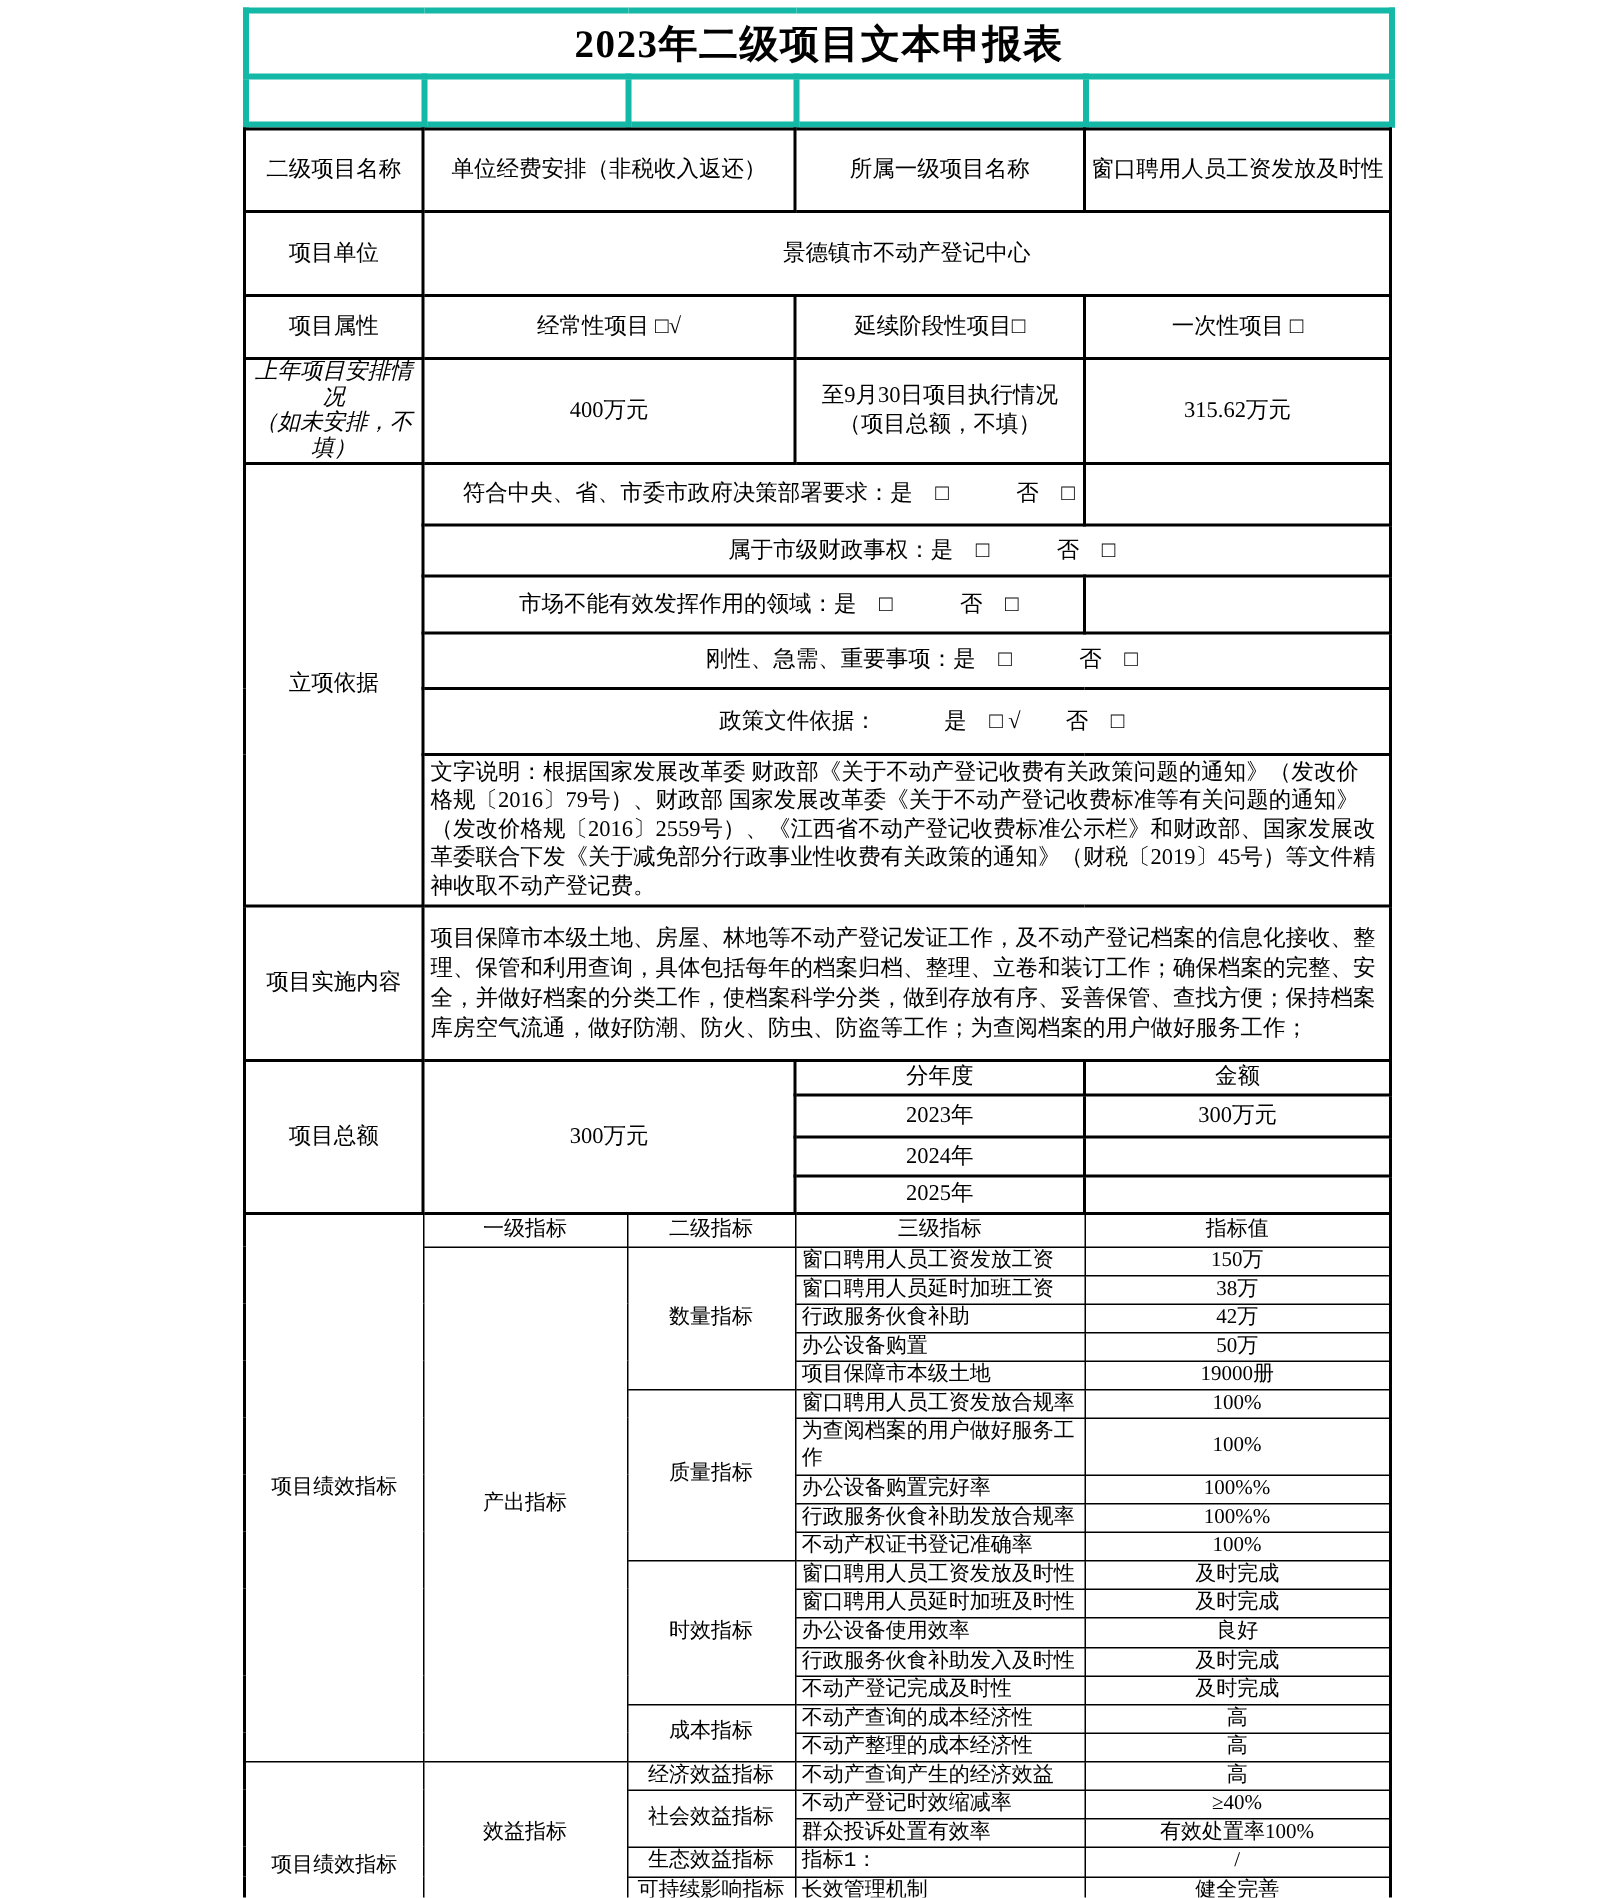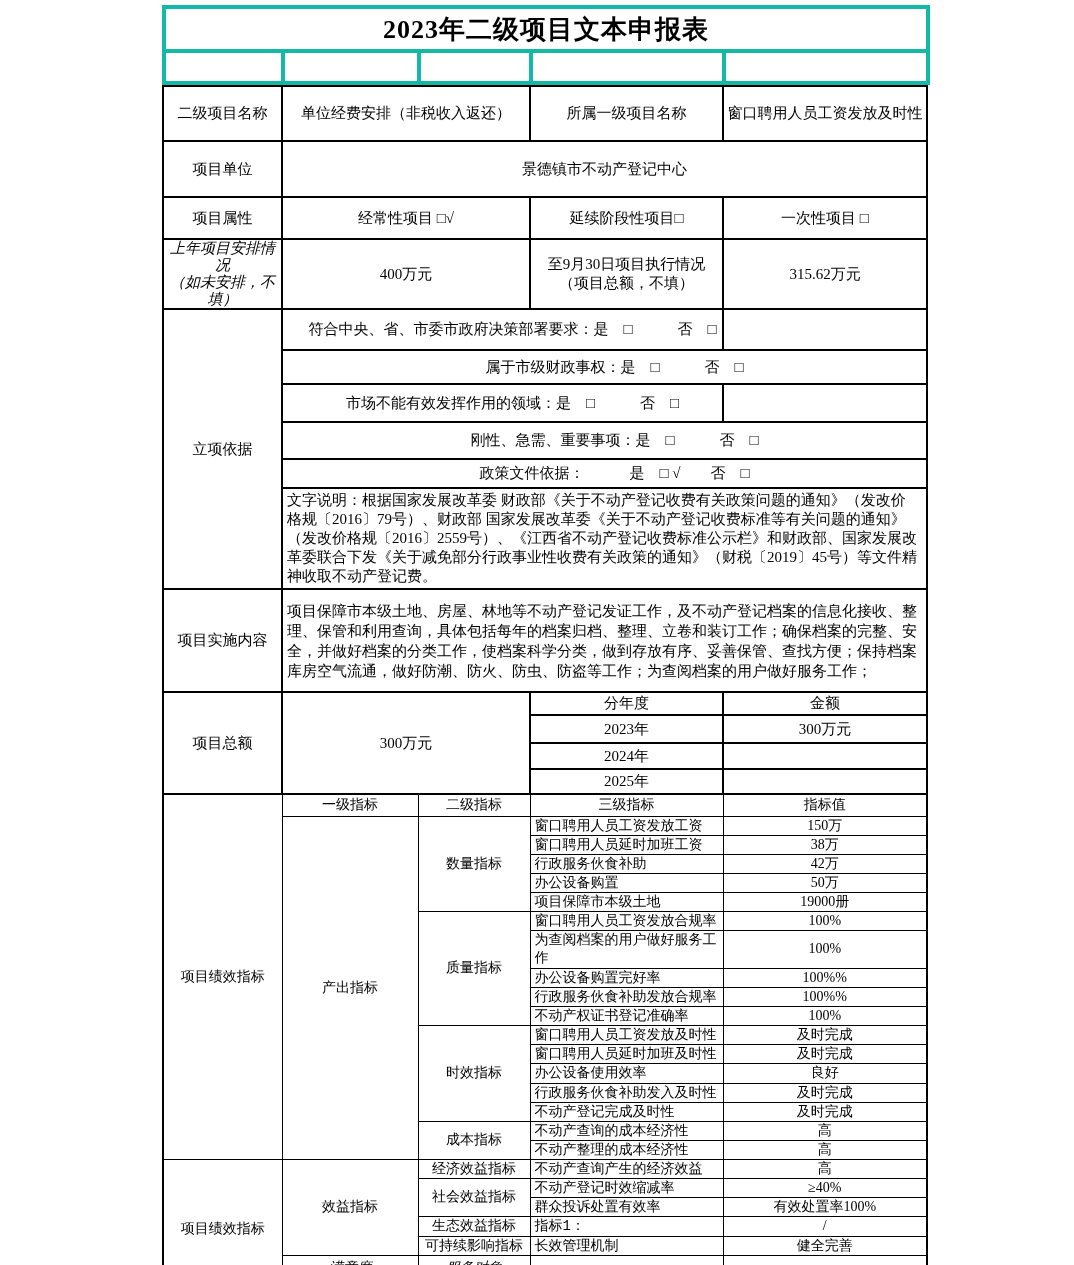--- a/index.html
+++ b/index.html
@@ -102,21 +102,21 @@
     <tr style="height:34px">
       <td colspan="4" class="qrow">属于市级财政事权：是　□　　　否　□</td>
     </tr>
     <tr style="height:38px">
       <td colspan="3" class="qrow">市场不能有效发挥作用的领域：是　□　　　否　□</td>
       <td></td>
     </tr>
     <tr style="height:37px">
       <td colspan="4" class="qrow">刚性、急需、重要事项：是　□　　　否　□</td>
     </tr>
-    <tr style="height:29px">
+    <tr style="height:44px">
       <td colspan="4" class="qrow">政策文件依据：　　　是　□ √　　否　□</td>
     </tr>
     <tr style="height:90px">
       <td colspan="4" class="para" style="vertical-align:top;line-height:19px;"> 文字说明：根据国家发展改革委 财政部《关于不动产登记收费有关政策问题的通知》（发改价格规〔2016〕79号）、财政部 国家发展改革委《关于不动产登记收费标准等有关问题的通知》（发改价格规〔2016〕2559号）、《江西省不动产登记收费标准公示栏》和财政部、国家发展改革委联合下发《关于减免部分行政事业性收费有关政策的通知》（财税〔2019〕45号）等文件精神收取不动产登记费。</td>
     </tr>
 
     <tr style="height:103px">
       <td>项目实施内容</td>
       <td colspan="4" class="para">项目保障市本级土地、房屋、林地等不动产登记发证工作，及不动产登记档案的信息化接收、整理、保管和利用查询，具体包括每年的档案归档、整理、立卷和装订工作；确保档案的完整、安全，并做好档案的分类工作，使档案科学分类，做到存放有序、妥善保管、查找方便；保持档案库房空气流通，做好防潮、防火、防虫、防盗等工作；为查阅档案的用户做好服务工作；</td>
     </tr>

